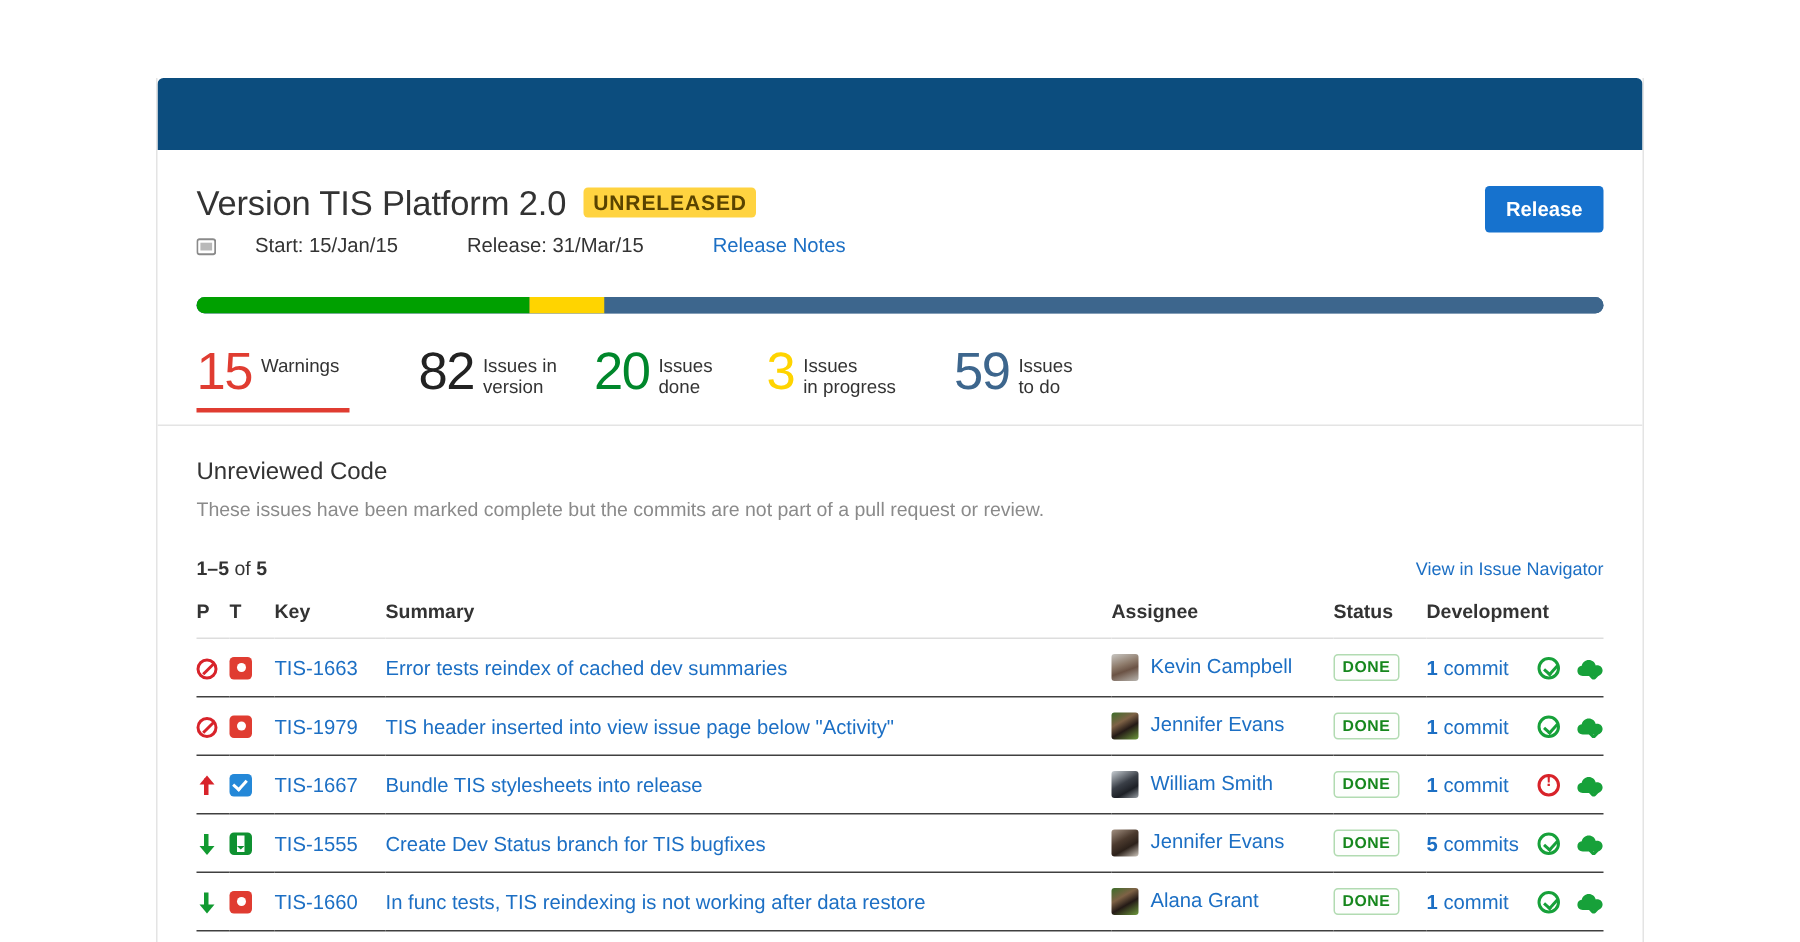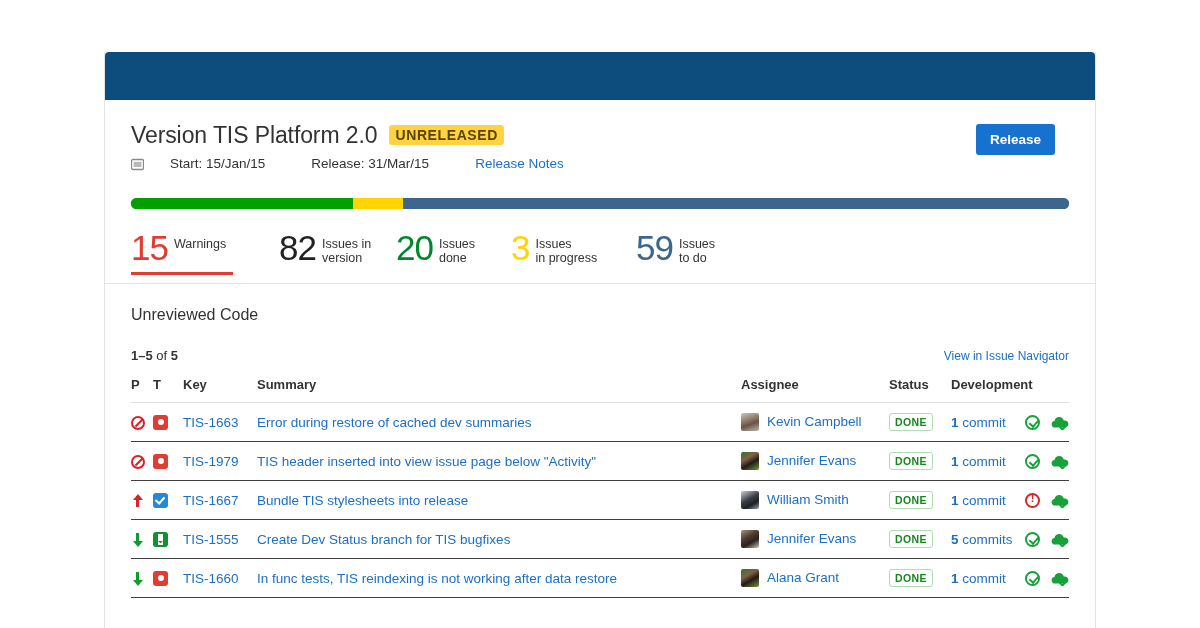--- a/index.html
+++ b/index.html
@@ -75,21 +75,21 @@
     display: inline-block;
     position: relative;
     top: 1px;
   }
   .date-start { margin-right: 26px; }
   .date-release { margin-right: 26px; }
   .link { color: #1c6fc4; text-decoration: none; cursor: pointer; }
 
   .release-btn {
     position: absolute;
-    right: 40px; top: 24px;
+    right: 26px; top: 24px;
     background: #1672ce;
     color: #ffffff;
     font-size: 13.5px;
     font-weight: bold;
     border: none;
     border-radius: 3px;
     padding: 8px 14px;
     cursor: pointer;
     font-family: "Liberation Sans", sans-serif;
   }
@@ -435,20 +435,21 @@
         <div class="stat stat-todo">
           <div class="num" style="color: rgb(61, 102, 141);">59</div>
           <div class="lbl">Issues
 to do</div>
         </div>
       </div>
     <div class="hdr-divider"></div>
 
     <div class="body-sec">
       <div class="sec-title">Unreviewed Code</div>
+      <div class="sec-desc">These issues have been marked complete but the commits are not part of a pull request or review.</div>
 
       <div class="count-row">
         <div><span class="range">1–5</span><span class="of">&nbsp;</span><span class="of">of</span><span class="of">&nbsp;</span><span class="total">5</span></div>
         <a class="nav-link">View in Issue Navigator</a>
       </div>
 
       <table class="issues">
         <thead>
           <tr>
             <th class="col-p">P</th>
@@ -458,21 +459,21 @@
             <th class="col-asg">Assignee</th>
             <th class="col-status">Status</th>
             <th class="col-dev">Development</th>
           </tr>
         </thead>
         <tbody id="issues-body">
             <tr>
               <td class="col-p"><span class="ic prio-blocker"></span></td>
               <td class="col-t"><span class="ic type-bug"></span></td>
               <td class="col-key"><a class="key-link">TIS-1663</a></td>
-              <td class="col-sum"><a class="cell-link">Error during restore of cached dev summaries</a></td>
+              <td class="col-sum"><a class="cell-link">Error tests reindex of cached dev summaries</a></td>
               <td class="col-asg"><span class="avatar av1"></span><a class="cell-link">Kevin Campbell</a></td>
               <td class="col-status"><span class="badge-done">DONE</span></td>
               <td class="col-dev dev-cell"><span class="dev-icons">
                   <span class="ic chk-ok"></span>
                   <span class="ic deploy-ic"><svg width="18" height="15" viewBox="0 0 18 15">
                       <path d="M4.2 12.6C2 12.6 0.6 11.2 0.6 9.2c0-1.8 1.2-3.1 2.9-3.3C3.9 3.6 5.8 2 8.2 2c2.3 0 4.1 1.5 4.6 3.6 0.3-0.1 0.6-0.1 0.9-0.1 2.1 0 3.7 1.5 3.7 3.5 0 2-1.6 3.6-3.8 3.6z" fill="#17a13a"></path>
                       <path d="M9.4 12.3l2.0 2.1 4.2-4.3" fill="none" stroke="#17a13a" stroke-width="2.1" stroke-linecap="round" stroke-linejoin="round"></path>
                       <path d="M9.4 12.3l2.0 2.1 4.2-4.3" fill="none" stroke="#ffffff" stroke-width="0"></path>
                     </svg></span>
                 </span><a class="cell-link"><b>1</b> commit</a></td>

